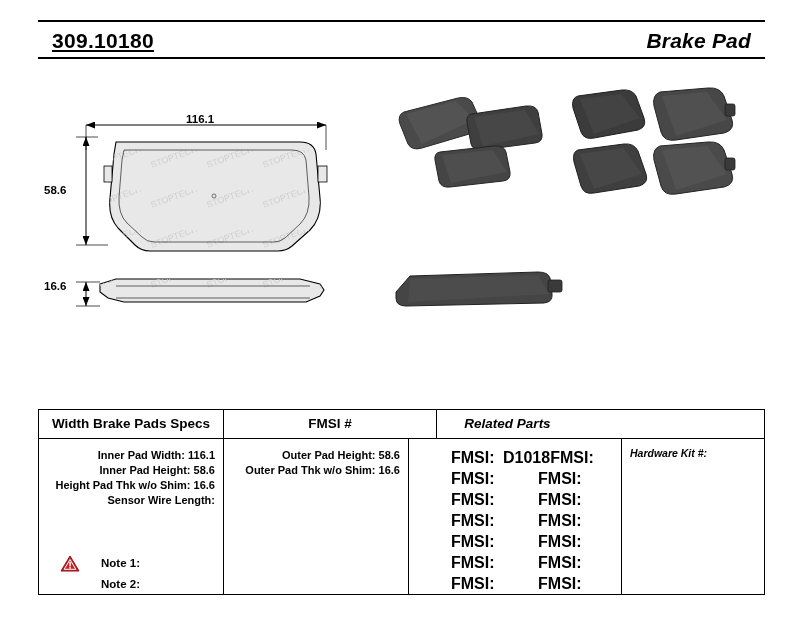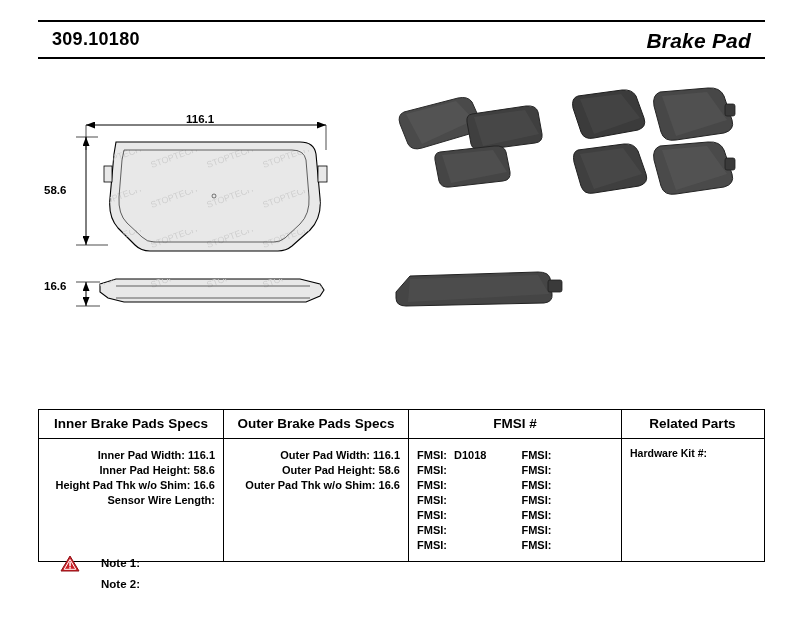--- a/index.html
+++ b/index.html
@@ -30,23 +30,24 @@
     width: 727px;
     height: 39px;
     border-top: 2px solid #000;
     border-bottom: 2px solid #000;
     box-sizing: border-box;
   }
   .header-part {
     position: absolute;
     left: 14px;
     top: 7px;
-    font-size: 18px;
+    font-size: 21px;
     font-weight: bold;
     letter-spacing: 0.3px;
+    text-decoration: underline;
   }
   .header-title {
     position: absolute;
     right: 14px;
     top: 7px;
     font-size: 21px;
     font-weight: bold;
     letter-spacing: 0.2px;
     font-style: italic;
   }
@@ -92,21 +93,21 @@
     min-height: 122px;
   }
   .col {
     box-sizing: border-box;
     border-right: 1.5px solid #000;
   }
   .col:last-child { border-right: none; }
   .c1 { width: 185px; }
   .c2 { width: 185px; }
   .c3 { width: 213px; }
-  .c4 { width: 141px; }
+  .c4 { width: 141px; font-style: italic; }
 
   .col-head {
     text-align: center;
     font-size: 13.5px;
     font-weight: bold;
     padding: 6px 0 7px 0;
   }
 
   .kv {
     font-size: 11px;
@@ -118,23 +119,24 @@
   .kv .val {
     font-weight: bold;
   }
   .pad-top { padding-top: 8px; }
 
   .fmsi-body {
     padding-top: 8px;
   }
   .fmsi-row {
     display: flex;
-    font-size: 11px;
+    font-size: 16px;
     font-weight: bold;
     padding: 1.5px 0;
+    margin-left: 34px;
   }
   .fmsi-left {
     width: 105px;
     padding-left: 8px;
     white-space: nowrap;
   }
   .fmsi-left .num { padding-left: 4px; font-weight: bold; }
   .fmsi-right {
     width: 100px;
     white-space: nowrap;
@@ -262,24 +264,21 @@
         <path d="M8,212 L22,196 L150,192 Q160,192 162,198 L164,214 Q165,222 156,223 L18,226 Q8,226 8,218 Z" fill="#454545" stroke="#222" stroke-width="1"></path>
         <path d="M22,199 L150,195 L161,214 L20,222 Z" fill="#585858" opacity="0.4"></path>
         <rect x="160" y="200" width="14" height="12" rx="2" fill="#3a3a3a" stroke="#1f1f1f" stroke-width="0.8"></rect>
       </g>
     </svg>
   </div>
 
   <div class="specs">
     <div class="specs-head">
       <div class="col c1">
-          <div class="col-head">Inner Brake Pads Specs</div>
-        </div>
-      <div class="col c2">
-          <div class="col-head">Outer Brake Pads Specs</div>
+          <div class="col-head">Width Brake Pads Specs</div>
         </div>
       <div class="col c3">
           <div class="col-head">FMSI #</div>
         </div>
       <div class="col c4">
           <div class="col-head">Related Parts</div>
         </div>
     </div>
 
     <div class="specs-body">
@@ -299,24 +298,20 @@
           <span class="val">16.6</span>
         </div>
         <div class="kv">
           <span>Sensor Wire Length:</span>
           <span class="val"></span>
         </div>
       </div>
 
       <div class="col c2">
         <div class="pad-top"></div>
-        <div class="kv">
-          <span>Outer Pad Width:</span>
-          <span class="val">116.1</span>
-        </div>
         <div class="kv">
           <span>Outer Pad Height:</span>
           <span class="val">58.6</span>
         </div>
         <div class="kv">
           <span>Outer Pad Thk w/o Shim:</span>
           <span class="val">16.6</span>
         </div>
       </div>
 

